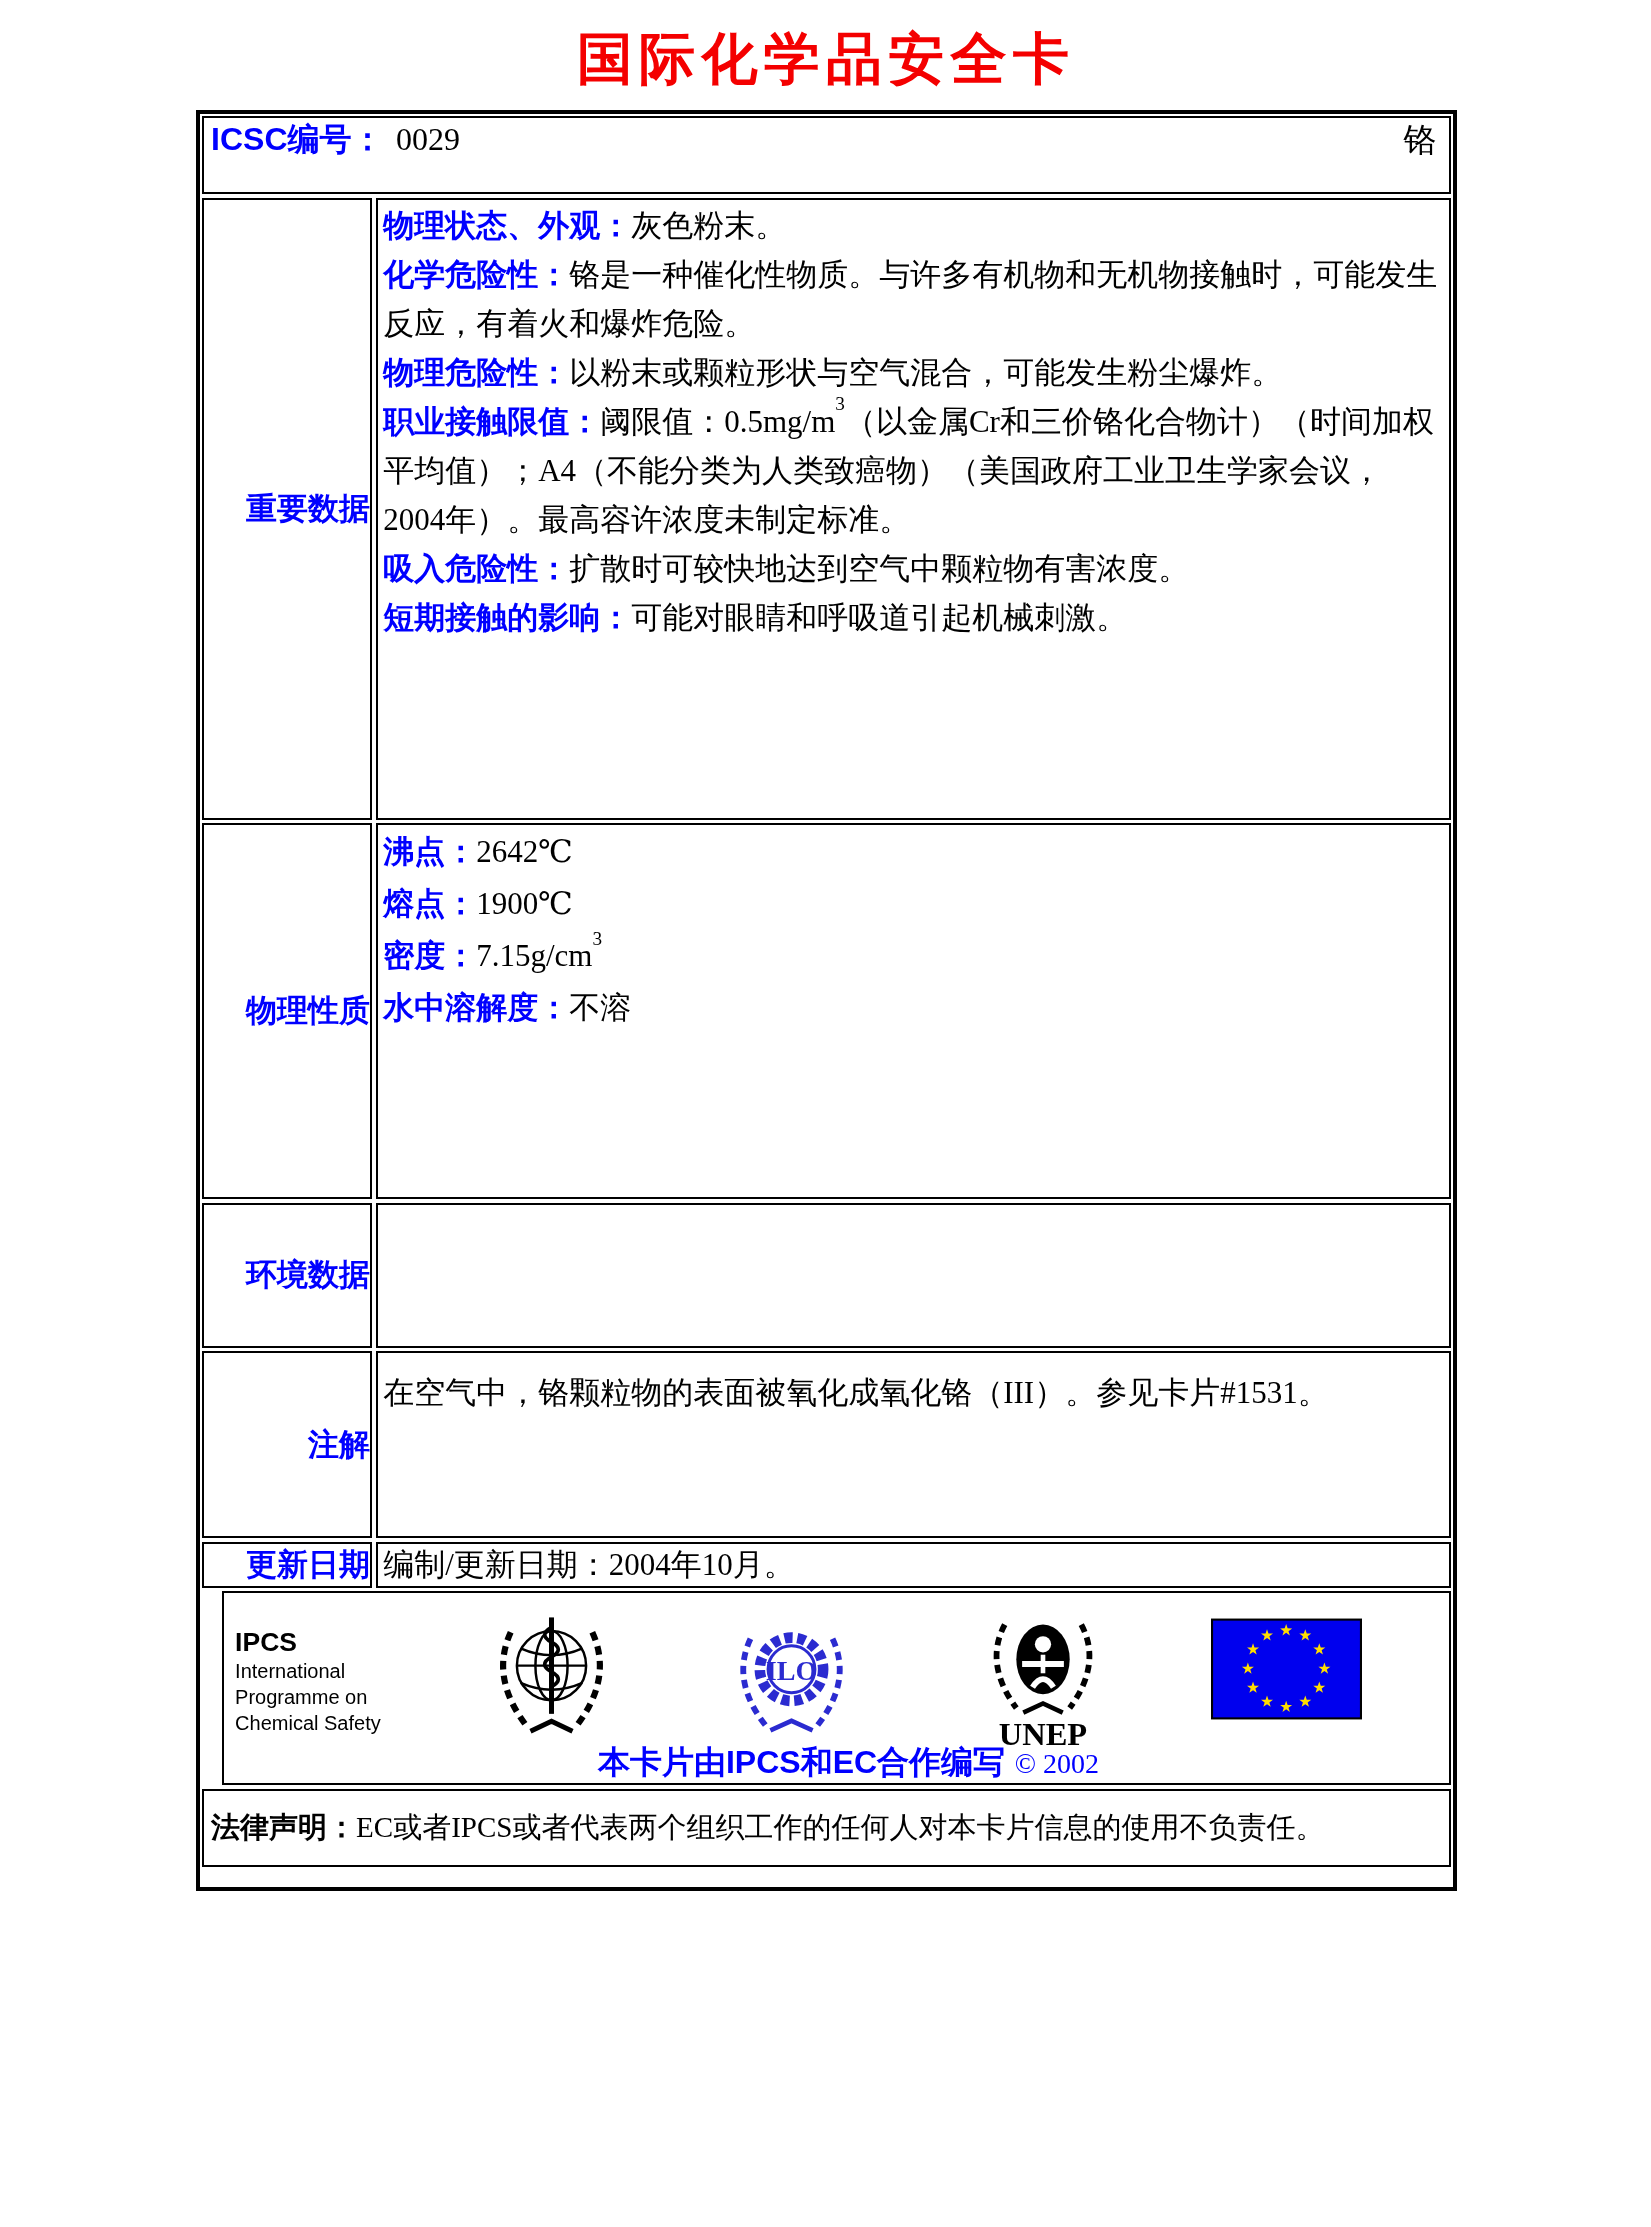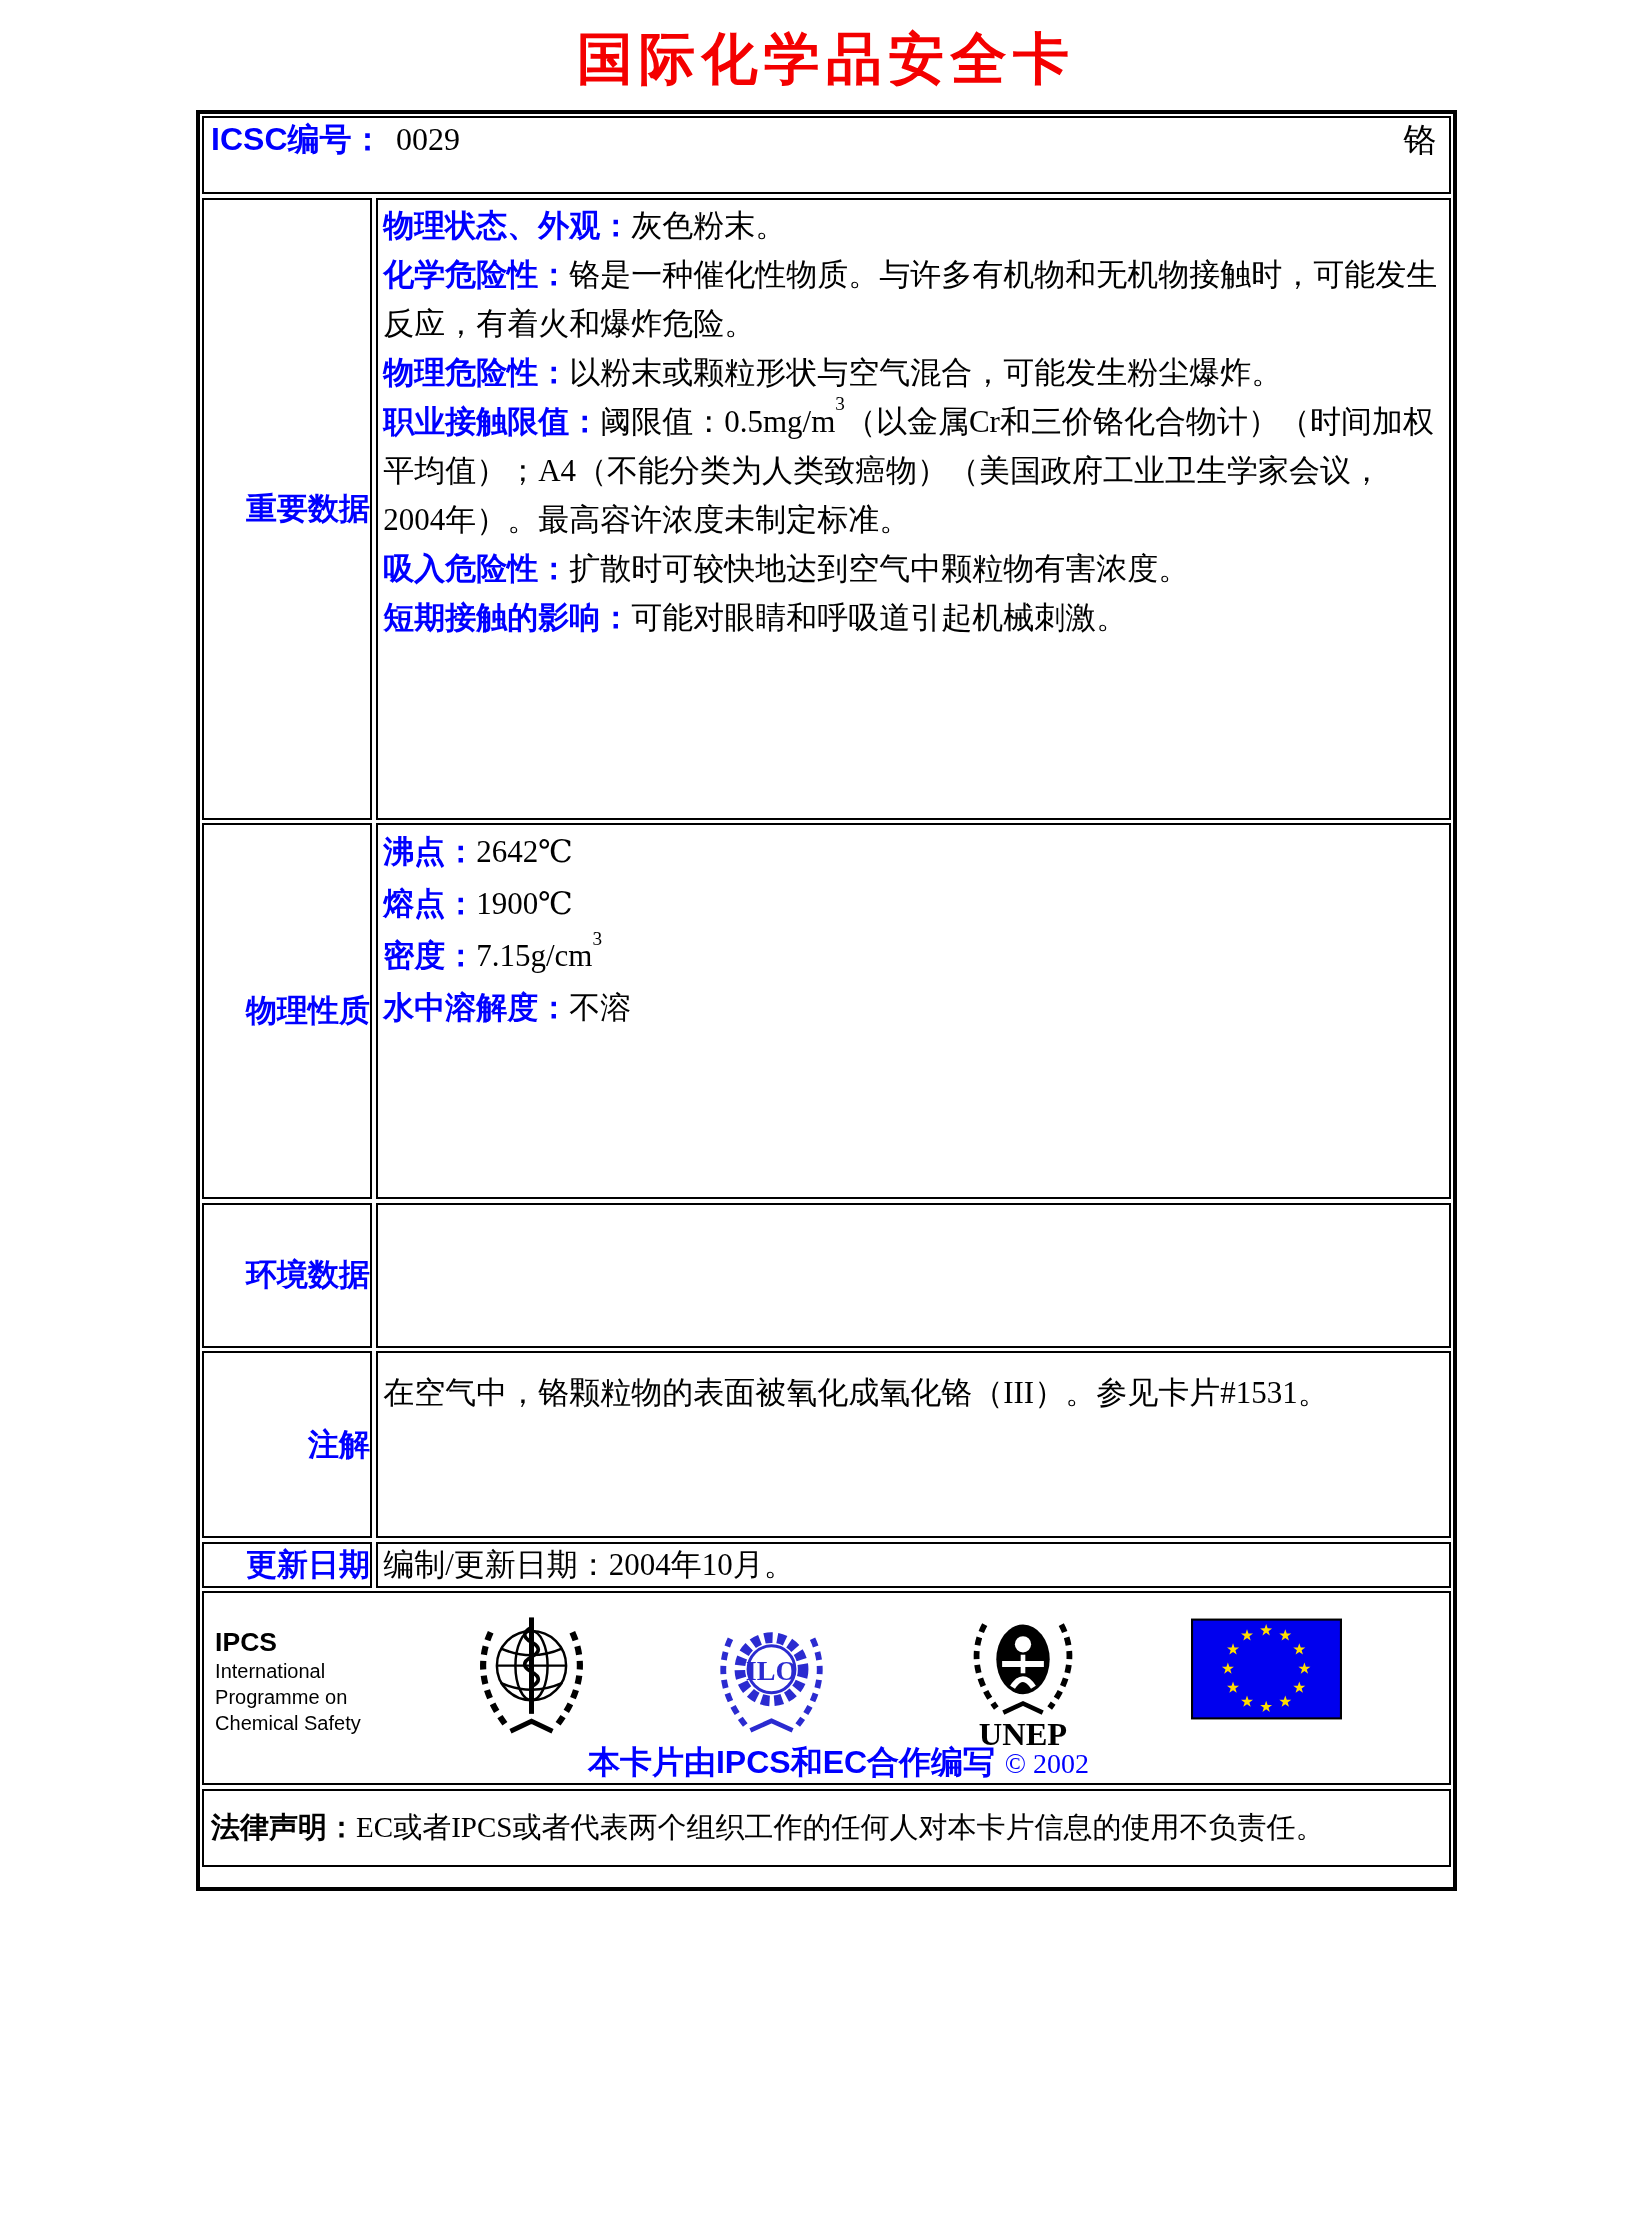--- a/index.html
+++ b/index.html
@@ -66,21 +66,21 @@
   .para .blue-label { font-size: 31px; }
   .para sup { font-size: 0.62em; position: relative; top: -0.55em; line-height: 0; }
   .notes-cell { padding-top: 15px; }
   .addinfo-cell { display: flex; align-items: center; font-size: 31px; }
   .legal-cell { display: flex; align-items: center; font-size: 29px; padding-left: 7px; }
   .legal-label {
     color: #000; font-weight: bold;
     font-family: "Liberation Sans", "DejaVu Sans", sans-serif;
     font-size: 29px;
   }
-  .footer-cell { position: relative; padding: 12px; }
+  .footer-cell { position: relative; padding: 12px; margin-left: 20px; }
   .ipcs-block {
     position: absolute; left: 11px; top: 33px;
     font-family: "Liberation Sans", "DejaVu Sans", sans-serif;
     color: #000;
   }
   .ipcs-acronym { font-weight: bold; font-size: 26.5px; line-height: 32px; }
   .ipcs-line { font-size: 20px; line-height: 26px; }
   .logo { position: absolute; }
   .who-logo  { left: 265px; top: 16.7px; width: 125px; height: 136px; }
   .ilo-logo  { left: 505px; top: 19.5px; width: 125px; height: 129px; }

